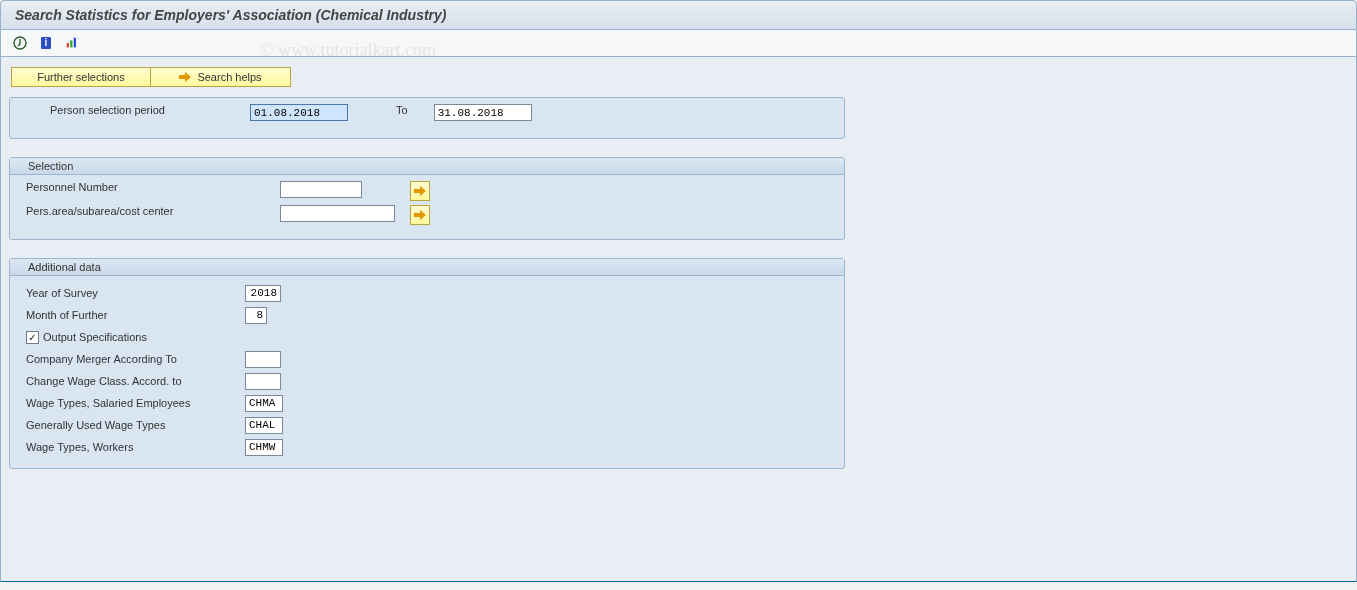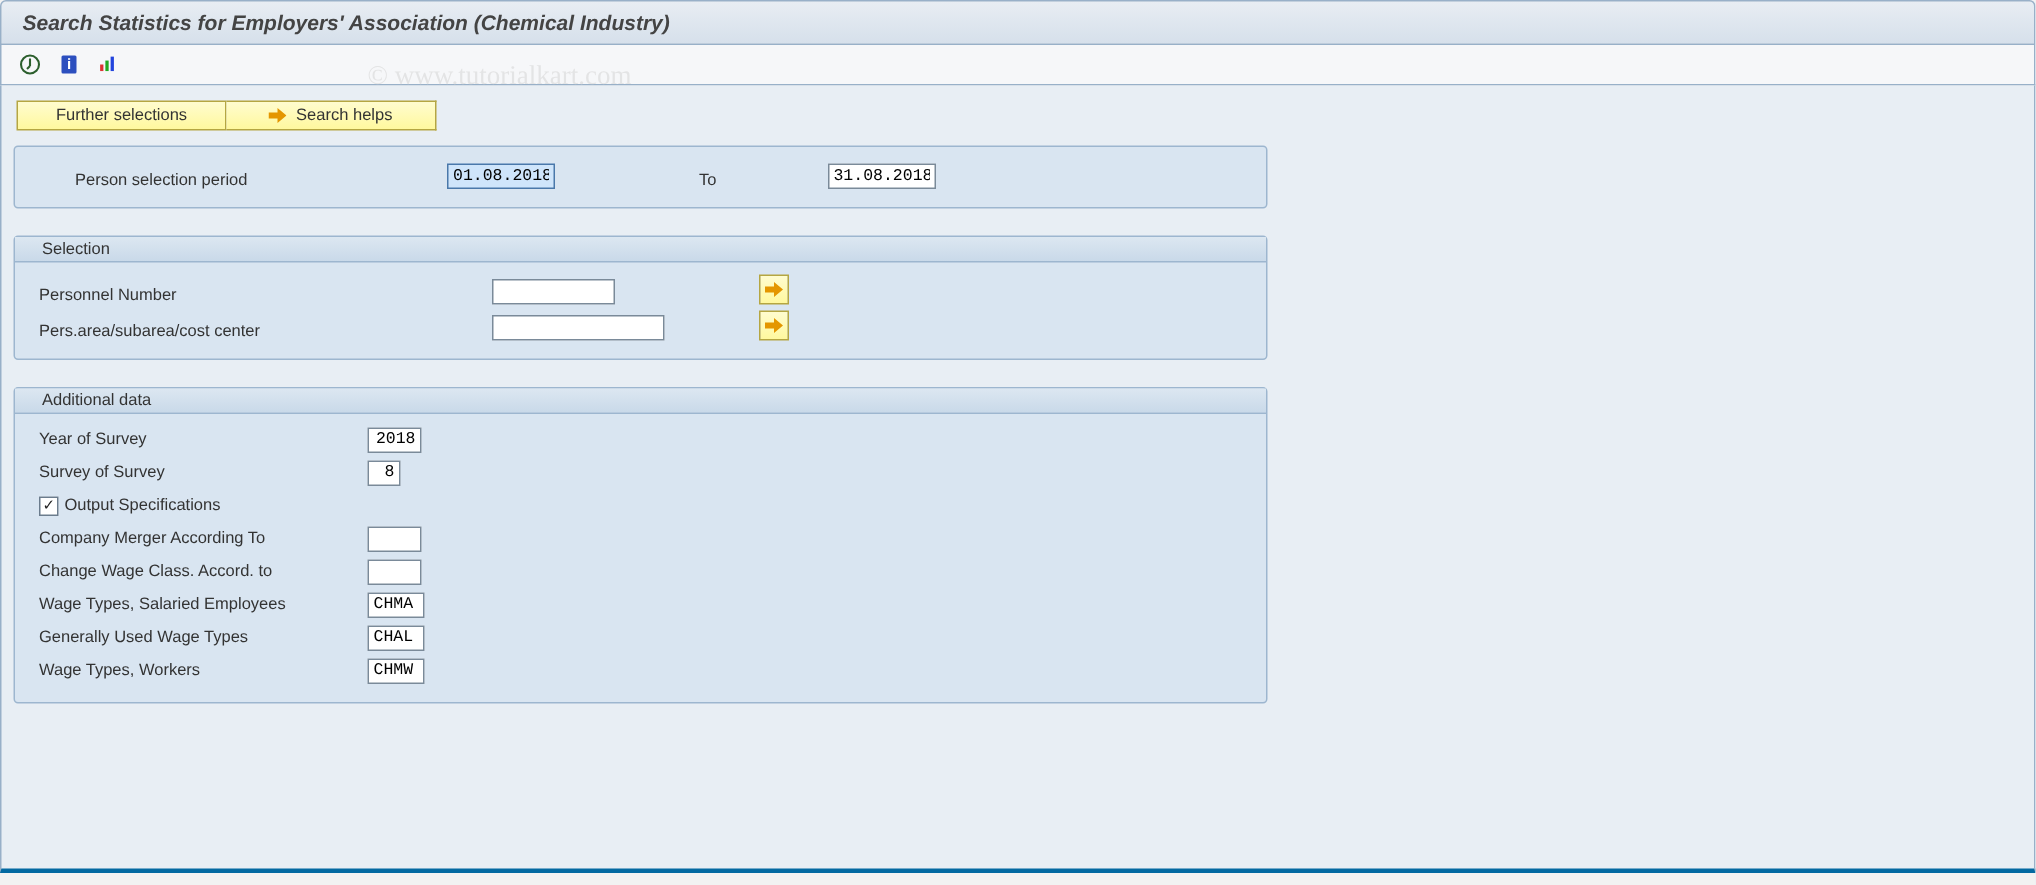--- a/index.html
+++ b/index.html
@@ -11,21 +11,21 @@
       color: #333;
       width: 1357px;
       height: 590px;
       overflow: hidden;
       position: relative;
     }
 
     .watermark {
       position: absolute;
       top: 40px;
-      left: 245px;
+      left: 260px;
       font-size: 18px;
       color: #d8d8d8;
       opacity: 0.6;
       pointer-events: none;
       z-index: 999;
       font-family: Georgia, serif;
     }
 
     
     .title-bar {
@@ -58,21 +58,21 @@
       height: 18px;
       display: inline-flex;
       align-items: center;
       justify-content: center;
       cursor: pointer;
     }
 
     .main-body {
       border-left: 1px solid #98b0c8;
       border-right: 1px solid #98b0c8;
-      border-bottom: 3px solid #0369a1;
+      border-bottom: 1px solid #0369a1;
       padding: 10px 8px 30px;
       background: #e8eef4;
       min-height: 525px;
     }
 
     
     .yellow-btns {
       display: flex;
       margin-bottom: 10px;
       margin-left: 2px;
@@ -103,39 +103,38 @@
       background: linear-gradient(to bottom,#dce7f1,#c9d9e9);
       border-bottom: 1px solid #9db6cf;
       padding: 2px 18px;
       font-size: 11px;
       color: #333;
     }
     .group-body { padding: 6px 10px 10px; }
 
     .row {
       display: flex;
-      align-items: flex-end;
+      align-items: flex-start;
       height: 22px;
       margin-bottom: 2px;
-      gap: 48px;
     }
     .row .label { width: 260px; padding-left: 6px; }
 
     .date-row .label { width: 230px; padding-left: 30px; }
     .to-label { margin: 0 26px 0 48px; }
 
     input[type=text] {
       border: 1px solid #7a8a99;
       background: #fff;
       font-family: "Courier New", monospace;
       font-size: 11px;
       padding: 1px 3px;
       height: 17px;
     }
-    .input-date { width: 72px; text-align:left; }
+    .input-date { width: 98px; text-align:left; }
     .input-date.selected {
       background: #cfe5fb;
       border: 1px solid #4a78aa;
     }
     .input-std { width: 82px; }
     .input-wide { width: 115px; }
     .input-small { width: 36px; text-align: right; }
     .input-tiny { width: 22px; text-align: right; }
     .input-code { width: 38px; text-align:left; }
 
@@ -254,21 +253,21 @@
   </div>
 
   <div class="group">
     <div class="group-header">Additional data</div>
     <div class="group-body">
       <div class="ad-row">
         <span class="label">Year of Survey</span>
         <input type="text" class="input-small" value="2018" style="">
       </div>
       <div class="ad-row">
-        <span class="label">Survey of Survey</span>
+        <span class="label">Month of Further</span>
         <input type="text" class="input-tiny" value="8" style="">
       </div>
       <div class="check-row">
         <span class="checkbox">✓</span>
         <span>Output Specifications</span>
       </div>
       <div class="ad-row">
         <span class="label">Company Merger According To</span>
         <input type="text" class="input-small" style="width: 36px;" value="">
       </div>

